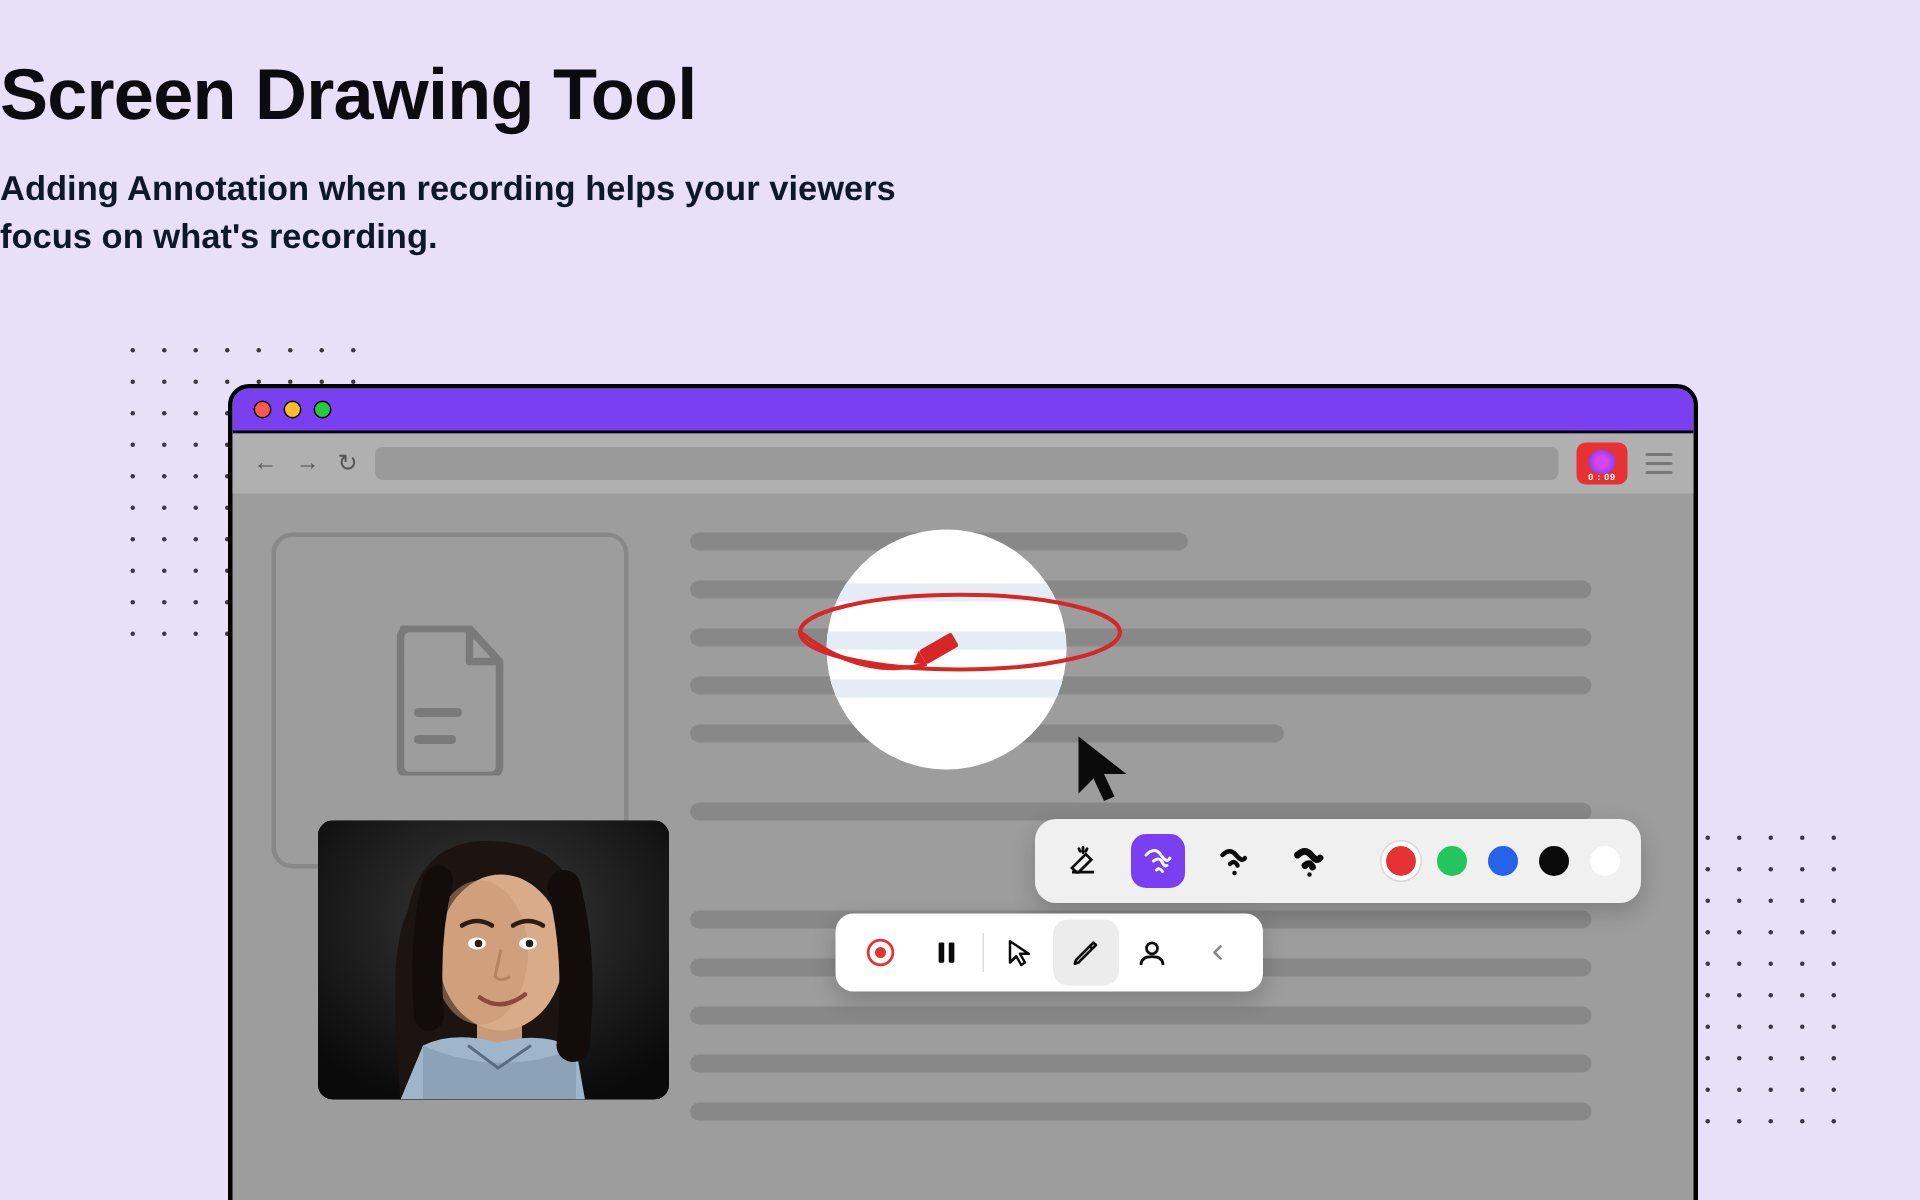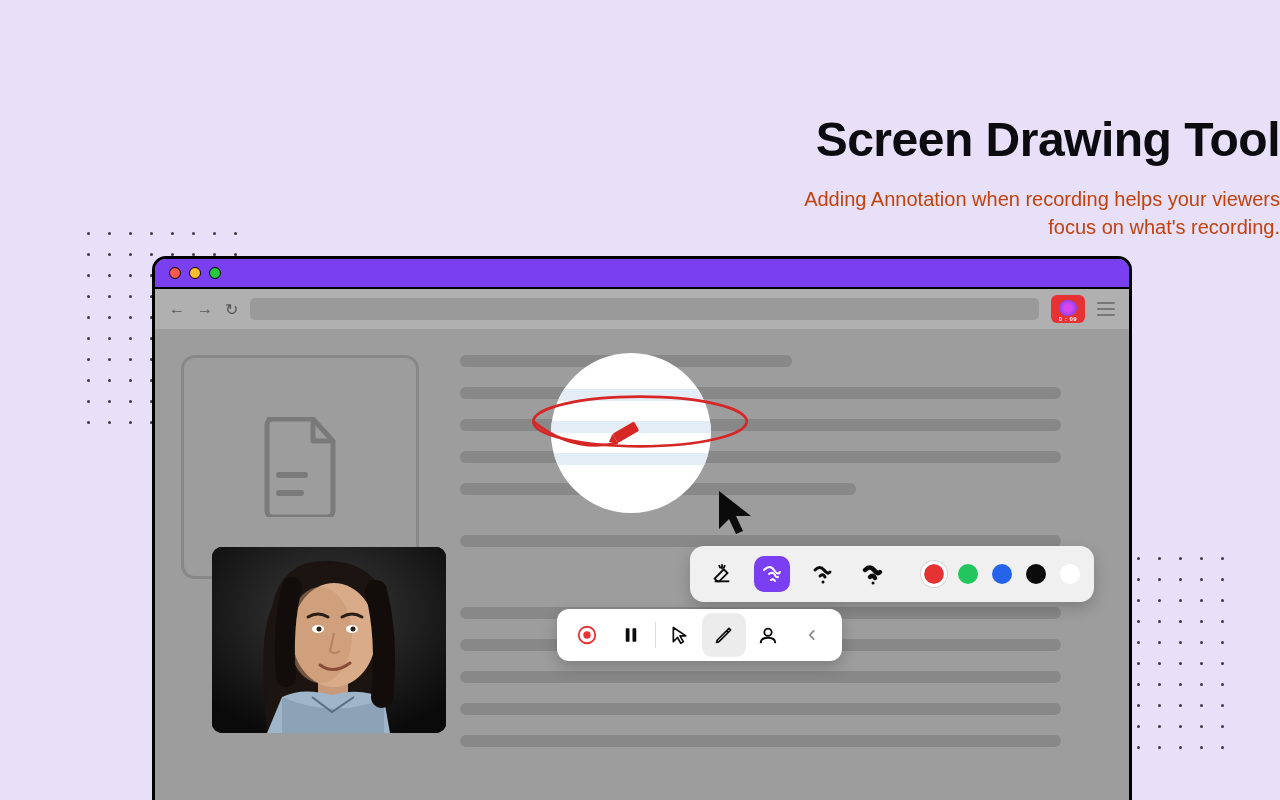--- a/index.html
+++ b/index.html
@@ -5,36 +5,35 @@
   * { box-sizing: border-box; margin: 0; padding: 0; }
   body {
     width: 1280px;
     height: 800px;
     background: #E8E0F8;
     font-family: -apple-system, BlinkMacSystemFont, 'Segoe UI', sans-serif;
     position: relative;
     overflow: hidden;
   }
   .hero {
-    text-align: right;
-    padding-top: 84px;
-    margin-top: 28px;
+    text-align: left;
+    padding-top: 36px;
   }
   .hero h1 {
     font-size: 48px;
     font-weight: 800;
     color: #0C0B10;
     letter-spacing: -0.5px;
   }
   .hero p {
-    font-size: 20px;
-    color: #c2410c;
+    font-size: 23px;
+    color: #0f172a;
     margin-top: 18px;
     line-height: 1.4;
-    font-weight: 400;
+    font-weight: 700;
   }
 
   
   .dots-left, .dots-right {
     position: absolute;
     display: grid;
     grid-template-columns: repeat(8, 16px);
     grid-template-rows: repeat(10, 16px);
     gap: 5px;
   }

